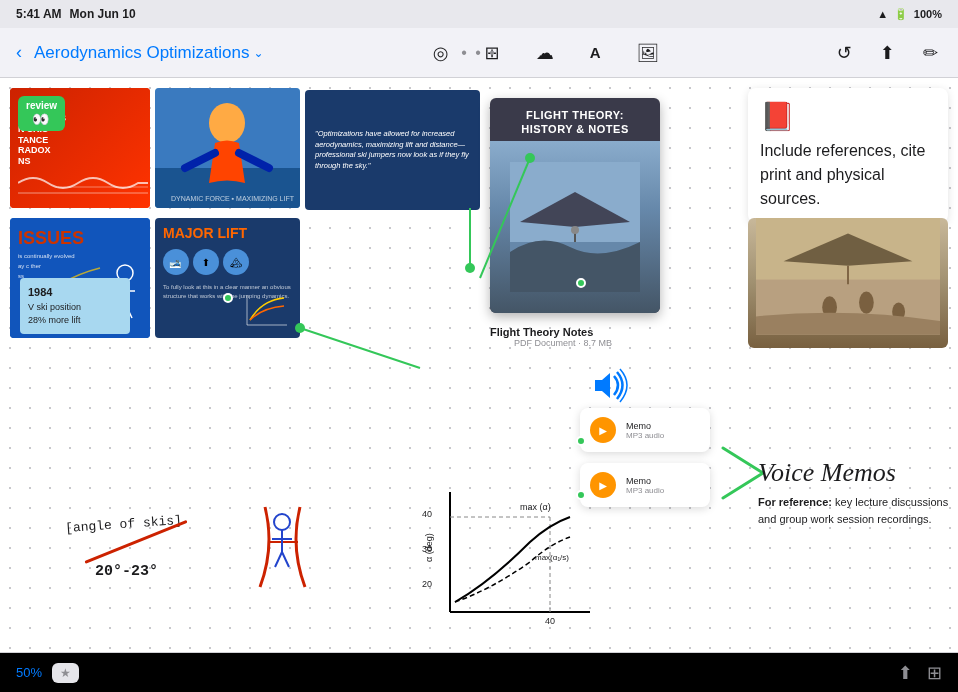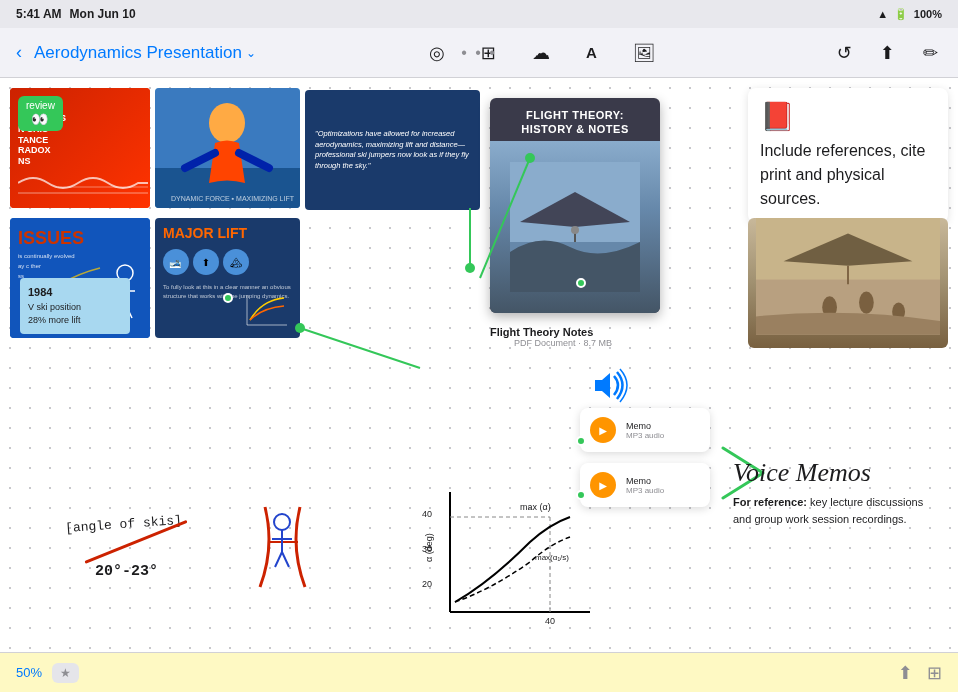--- a/index.html
+++ b/index.html
@@ -117,21 +117,21 @@
       line-height: 1.2;
       text-transform: uppercase;
     }
 
     .review-badge {
       position: absolute;
       top: 18px; left: 18px;
       background: #34c759;
       color: white;
       font-size: 10px;
-      font-weight: 400;
+      font-weight: 700;
       padding: 4px 8px;
       border-radius: 6px;
       z-index: 10;
       display: flex;
       flex-direction: column;
       align-items: center;
     }
     .review-eyes { font-size: 14px; }
     .slide-ski-quote {
       position: absolute;
@@ -270,21 +270,21 @@
     .speaker-icon {
       position: absolute;
       top: 290px; left: 590px;
       font-size: 32px;
       color: #007aff;
     }
 
     
     .voice-memos-label {
       position: absolute;
-      top: 380px; right: 25px;
+      top: 380px; right: 0;
       width: 200px;
     }
     .voice-memos-title {
       font-size: 26px;
       font-family: 'Palatino', 'Georgia', serif;
       font-style: italic;
       color: #1c1c1e;
       margin-bottom: 6px;
     }
     .voice-memos-text {
@@ -337,21 +337,21 @@
       position: absolute;
       bottom: 20px; left: 420px;
       width: 180px; height: 150px;
     }
 
     
     .bottom-toolbar {
       position: absolute;
       bottom: 0; left: 0; right: 0;
       height: 40px;
-      background: #fef9c3;
+      background: #000000;
       border-top: 1px solid #d1d1d6;
       display: flex;
       align-items: center;
       padding: 0 16px;
       gap: 10px;
       z-index: 100;
     }
     .zoom-label {
       font-size: 13px;
       color: #007aff;
@@ -386,21 +386,21 @@
   <div class="status-bar-right">
     <span>▲</span>
     <span>🔋</span>
     <span>100%</span>
   </div>
 </div>
 
 <div class="toolbar">
   <span class="toolbar-back">‹</span>
   <div class="toolbar-title">
-    <span>Aerodynamics Presentation</span>
+    <span>Aerodynamics Optimizations</span>
     <span class="toolbar-title-chevron">⌄</span>
   </div>
   <div class="toolbar-dots">
     <span>• • •</span>
   </div>
   <div class="toolbar-center">
     <span class="toolbar-icon-btn">◎</span>
     <span class="toolbar-icon-btn">⊞</span>
     <span class="toolbar-icon-btn">☁</span>
     <span class="toolbar-icon-btn" style="font-weight:700;font-size:15px;">A</span>

